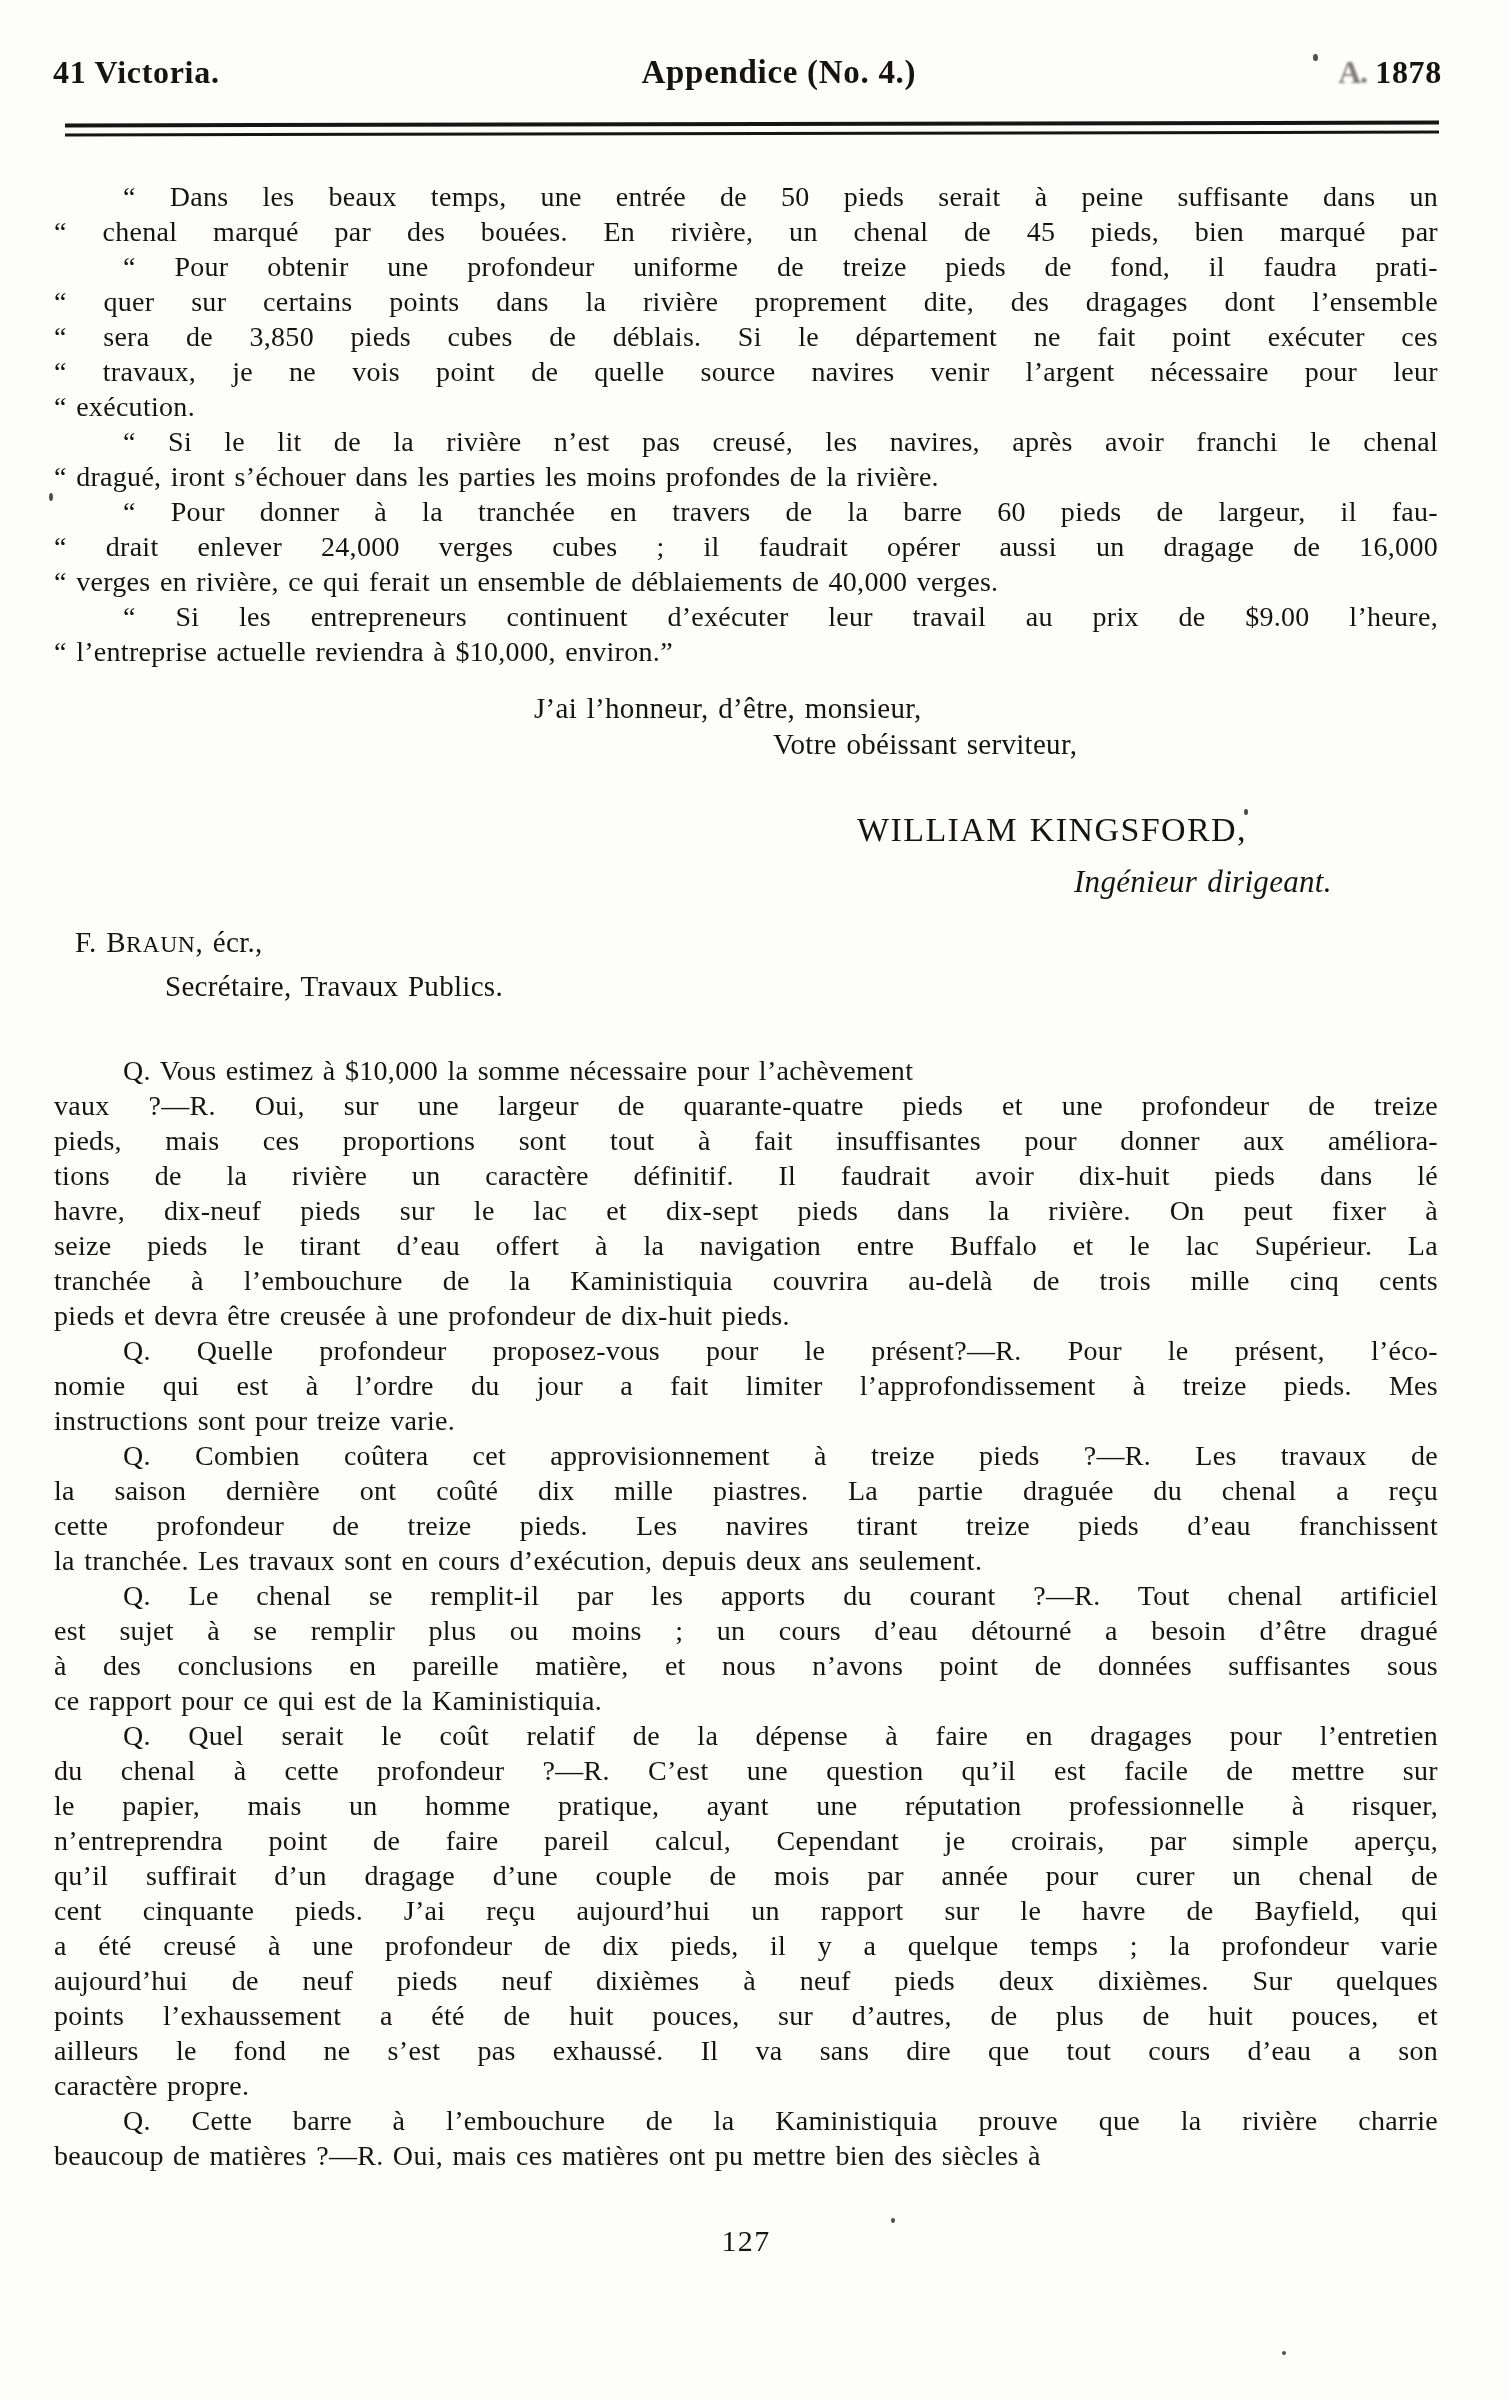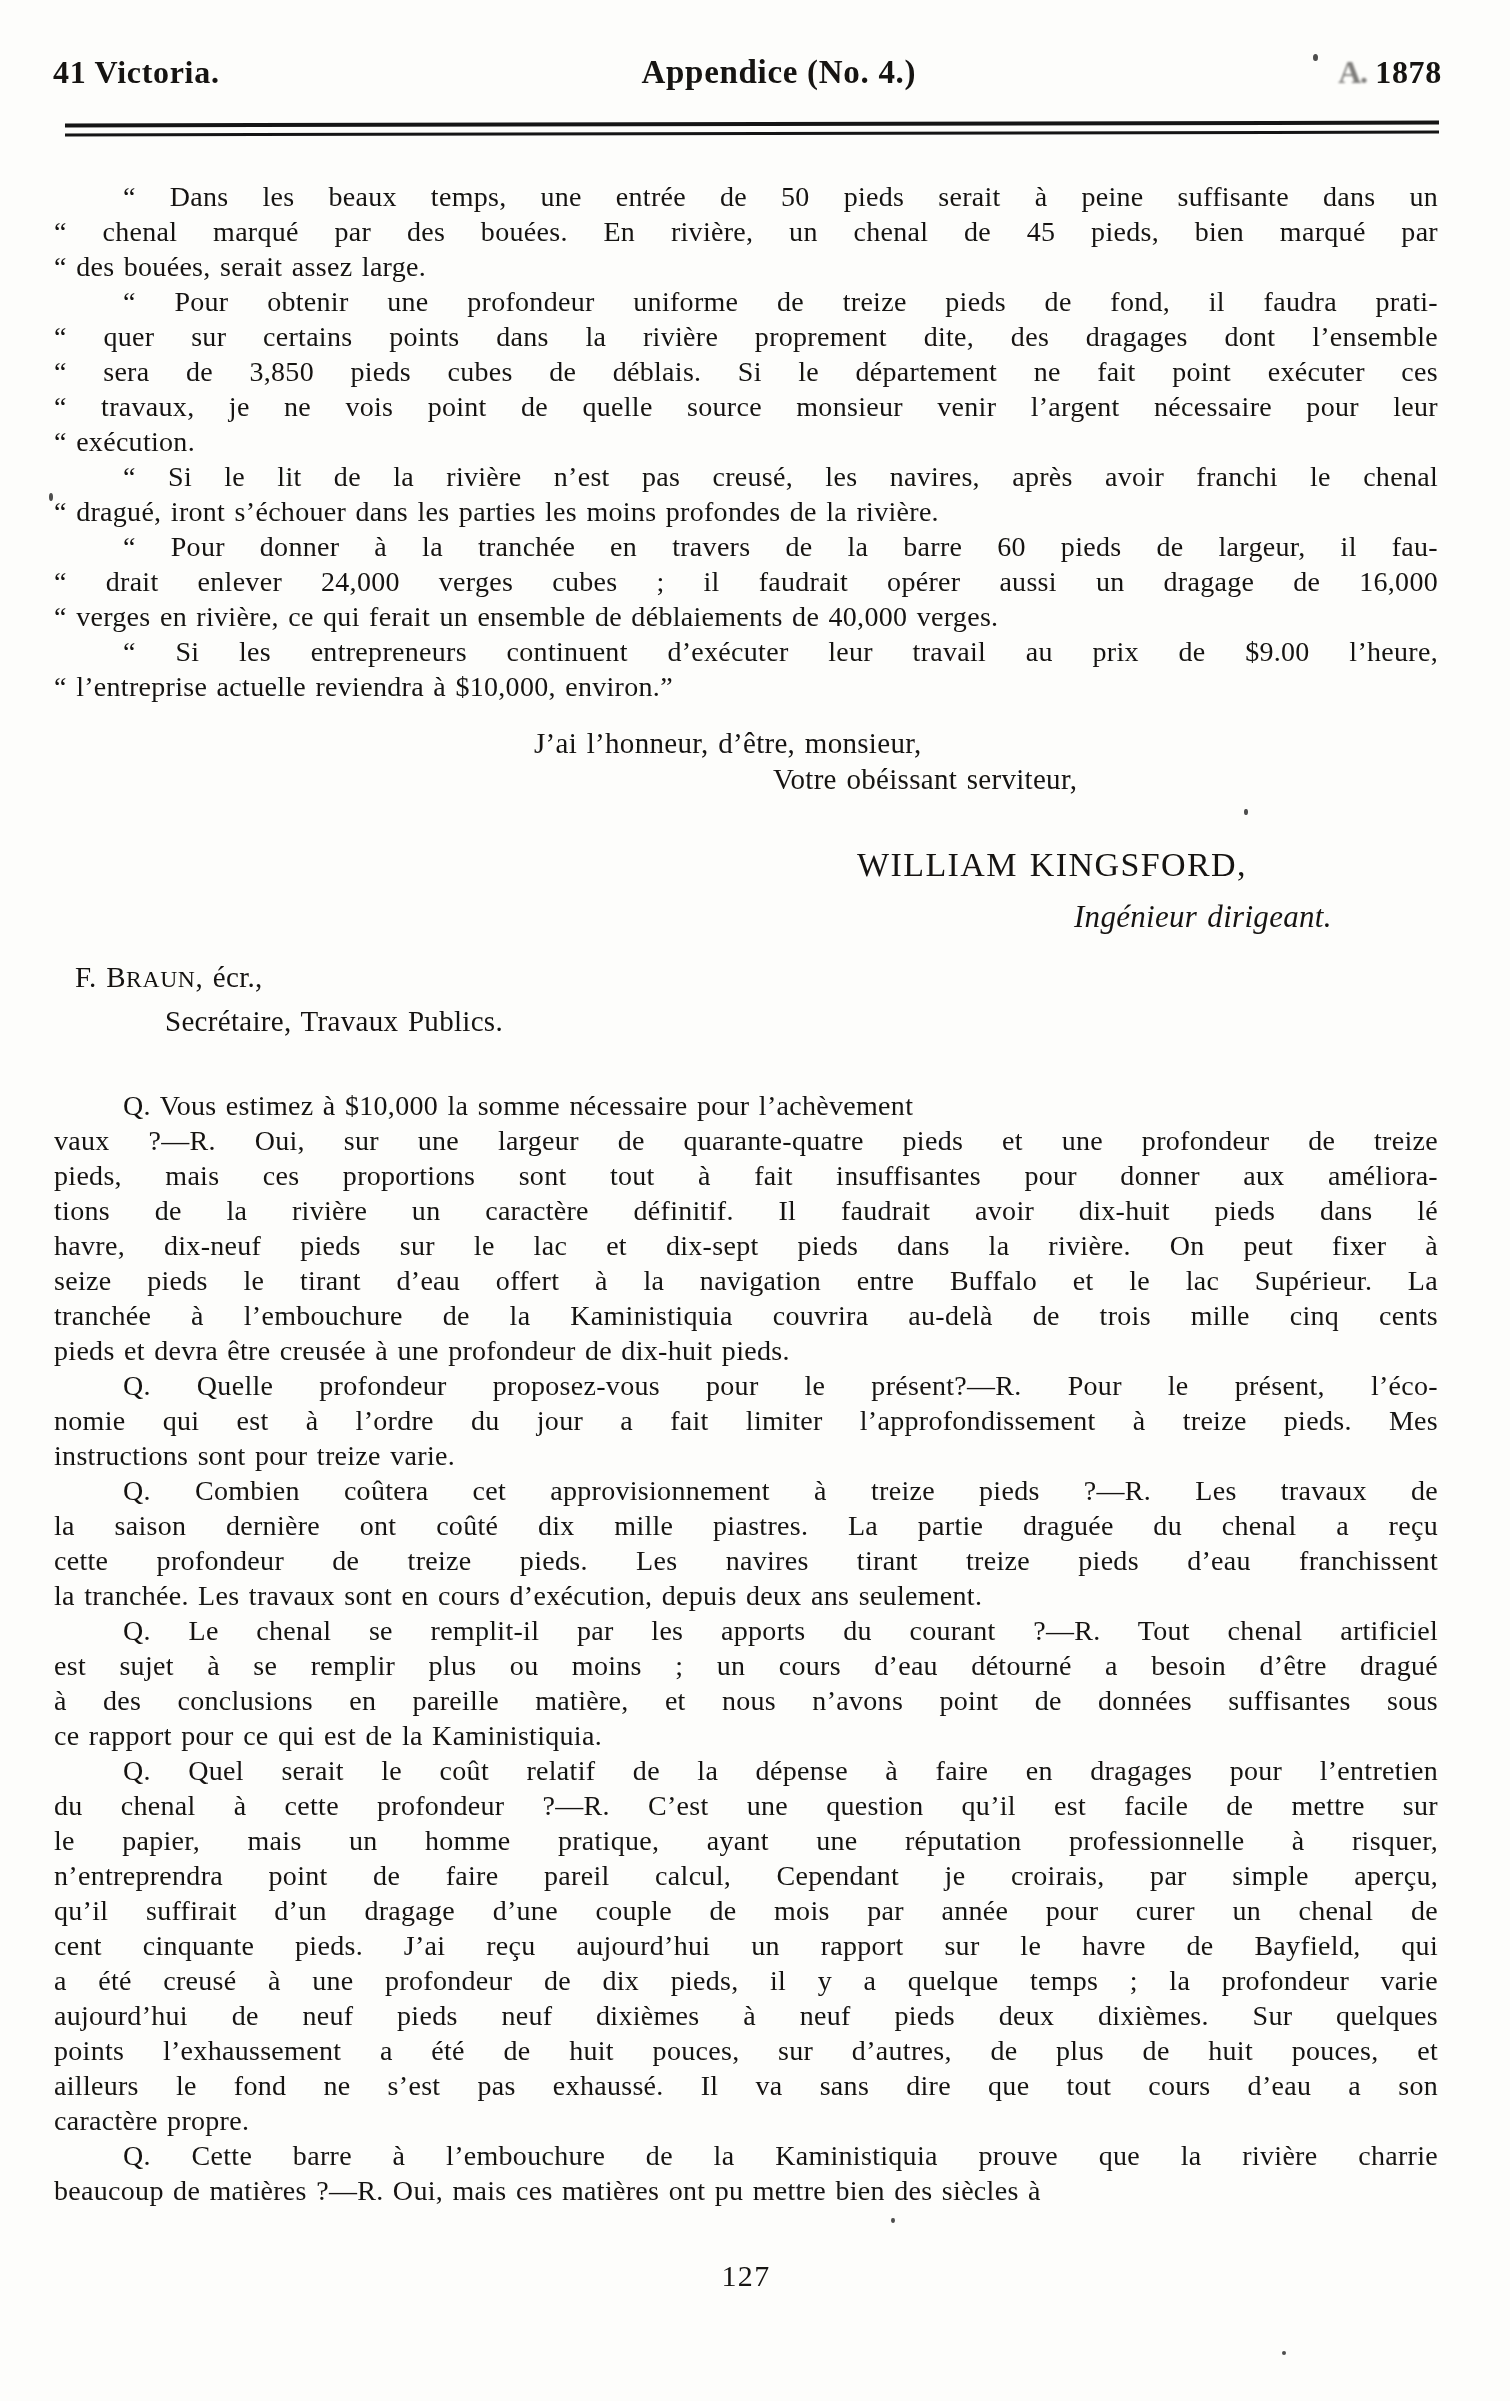--- a/index.html
+++ b/index.html
@@ -101,25 +101,24 @@
     <span class="right"><span class="smudge">A.</span> <span>1878</span></span>
   </div>
 
   <div class="rule"></div>
 
   <div class="body-col">
 
     <div class="letter">
         <div class="line first">“ Dans les beaux temps, une entrée de 50 pieds serait à peine suffisante dans un</div>
         <div class="line">“ chenal marqué par des bouées.  En rivière, un chenal de 45 pieds, bien marqué par</div>
-        <div class="line end">“ des bouées, serait assez large.</div>
         <div class="line first">“ Pour obtenir une profondeur uniforme de treize pieds de fond, il faudra prati-</div>
         <div class="line">“ quer sur certains points dans la rivière proprement dite, des dragages dont l’ensemble</div>
         <div class="line">“ sera de 3,850 pieds cubes de déblais.  Si le département ne fait point exécuter ces</div>
-        <div class="line">“ travaux, je ne vois point de quelle source monsieur venir l’argent nécessaire pour leur</div>
+        <div class="line">“ travaux, je ne vois point de quelle source navires venir l’argent nécessaire pour leur</div>
         <div class="line end">“ exécution.</div>
         <div class="line first">“ Si le lit de la rivière n’est pas creusé, les navires, après avoir franchi le chenal</div>
         <div class="line end">“ dragué, iront s’échouer dans les parties les moins profondes de la rivière.</div>
         <div class="line first">“ Pour donner à la tranchée en travers de la barre 60 pieds de largeur, il fau-</div>
         <div class="line">“ drait enlever 24,000 verges cubes ; il faudrait opérer aussi un dragage de 16,000</div>
         <div class="line end">“ verges en rivière, ce qui ferait un ensemble de déblaiements de 40,000 verges.</div>
         <div class="line first">“ Si les entrepreneurs continuent d’exécuter leur travail au prix de $9.00 l’heure,</div>
         <div class="line end">“ l’entreprise actuelle reviendra à $10,000, environ.”</div>
       </div>
 

